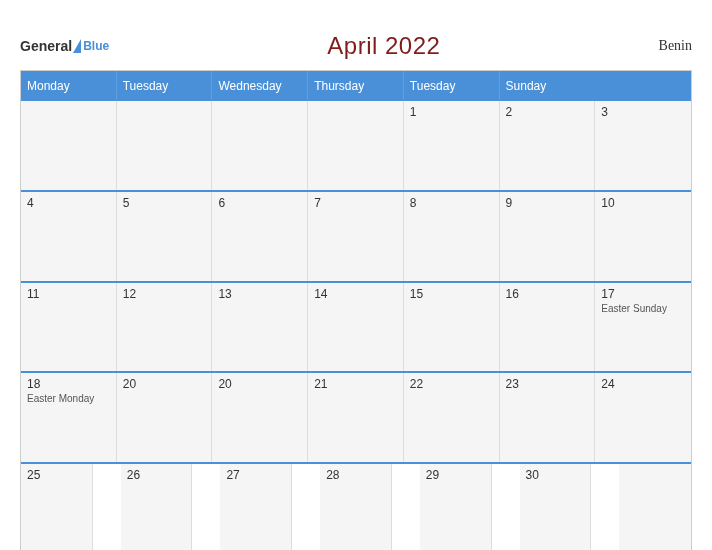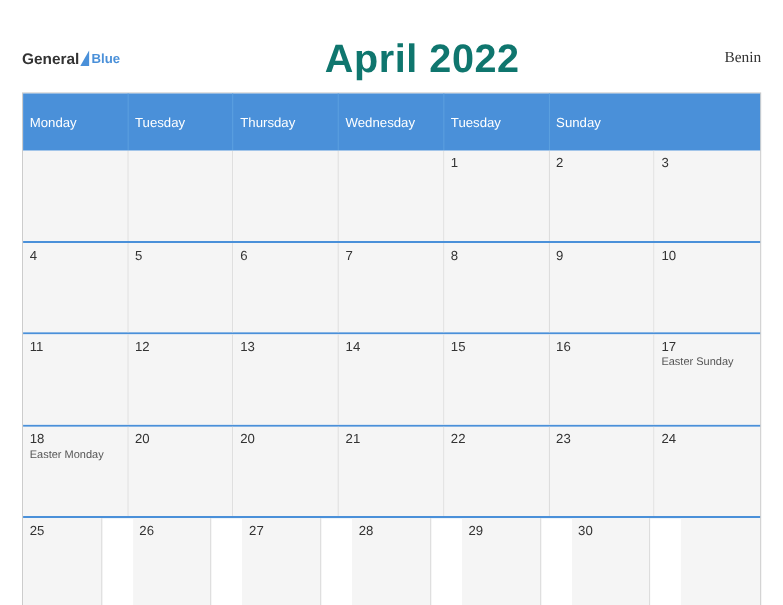--- a/index.html
+++ b/index.html
@@ -43,44 +43,44 @@
     .logo-triangle {
       width: 0;
       height: 0;
       border-left: 8px solid transparent;
       border-right: 0px solid transparent;
       border-bottom: 14px solid #4a90d9;
       margin-left: 1px;
       margin-right: 2px;
     }
     .title {
-      font-size: 36px;
-      font-weight: bold;
-      color: #0f766e;
+      font-size: 24px;
+      font-weight: normal;
+      color: #7f1d1d;
       letter-spacing: 0.5px;
     }
     .country {
       font-size: 14px;
       color: #333;
       font-family: Liberation Serif, serif;
     }
     
     .calendar {
       flex: 1;
       border: 1px solid #ccc;
       display: flex;
       flex-direction: column;
     }
     .cal-header-row {
       display: grid;
       grid-template-columns: repeat(7, 1fr);
       background: #4a90d9;
     }
     .cal-header-cell {
-      padding: 19px 6px;
+      padding: 8px 6px;
       font-size: 12px;
       color: #fff;
       font-weight: normal;
       border-right: 1px solid #5a9fdf;
     }
     .cal-header-cell:last-child {
       border-right: none;
     }
     .cal-body {
       flex: 1;
@@ -138,22 +138,22 @@
     </div>
     <div class="title">April 2022</div>
     <div class="country">Benin</div>
   </div>
 
   <div class="calendar">
 
     <div class="cal-header-row">
       <div class="cal-header-cell">Monday</div>
       <div class="cal-header-cell">Tuesday</div>
+      <div class="cal-header-cell">Wednesday</div>
       <div class="cal-header-cell">Thursday</div>
-      <div class="cal-header-cell">Wednesday</div>
       <div class="cal-header-cell">Tuesday</div>
       <div class="cal-header-cell">Sunday</div>
     </div>
 
     <div class="cal-body" id="cal-body">
     <div class="cal-week">
           <div class="cal-cell empty"></div>
           <div class="cal-cell empty"></div>
           <div class="cal-cell empty"></div>
           <div class="cal-cell empty"></div>

